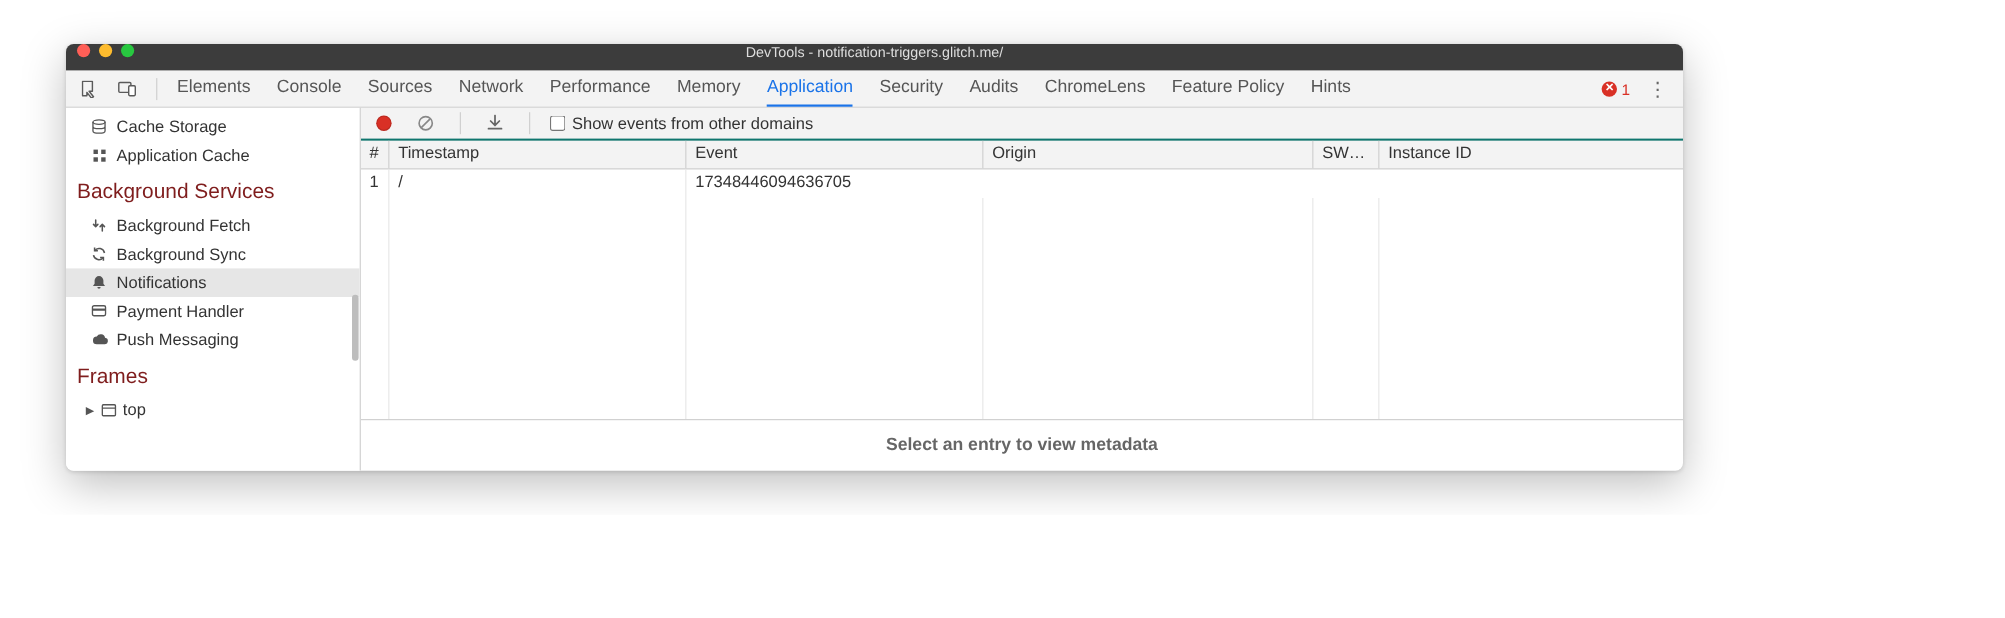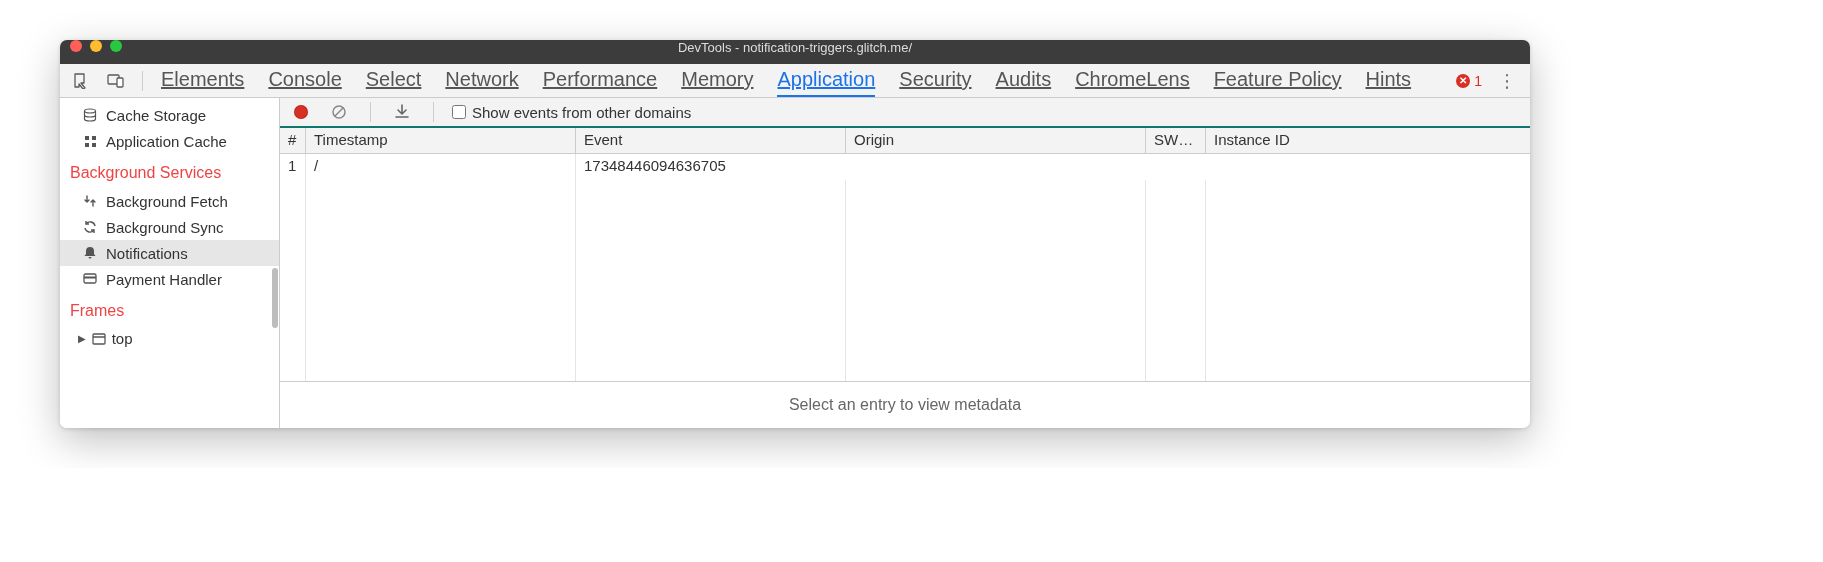--- a/index.html
+++ b/index.html
@@ -54,55 +54,54 @@
     display: flex; align-items: center; justify-content: center;
     color: #5a5a5a;
     cursor: pointer;
   }
   .vsep {
     width: 1px; height: 20px; background: #ccc; margin: 0 6px;
   }
   .tabs { display: flex; gap: 24px; align-items: stretch; height: 100%; margin-left: 6px; }
   .tab {
     display: flex; align-items: center;
-    color: #555; font-size: 20px; cursor: pointer;
+    color: #555; font-size: 16px; cursor: pointer;
     border-bottom: 2px solid transparent;
-    text-decoration: underline;
   }
   .tab.active { color: #1a73e8; border-bottom-color: #1a73e8; }
   .toolbar-right { margin-left: auto; display: flex; align-items: center; gap: 10px; color: #555; }
   .err-badge { display:flex; align-items:center; gap:4px; color:#d93025; font-size:14px; }
   .err-dot {
     width:14px; height:14px; border-radius:50%; background:#d93025;
     color:#fff; font-size:10px; font-weight:bold; display:flex;
     align-items:center; justify-content:center; line-height:1;
   }
   .kebab { font-size: 18px; color:#666; cursor:pointer; padding:0 6px; }
 
   
   .body { display:flex; height: 330px; }
   .sidebar {
-    width: 220px;
+    width: 268px;
     border-right: 1px solid #ccc;
     background: #fff;
     overflow-y: auto;
     position: relative;
   }
   .sidebar-inner { padding-top: 4px; }
   .side-item {
     display:flex; align-items:center; gap:8px;
     padding: 4px 10px 4px 22px;
     font-size: 15px; color:#333; cursor:pointer;
     height: 26px;
   }
   .side-item .icn { width:16px; display:flex; justify-content:center; color:#555; }
   .side-item.selected { background:#e6e6e6; }
   .side-header {
     padding: 10px 10px 6px 10px;
-    color:#ef4444; font-size:16px;
+    color:#7f1d1d; font-size:19px;
   }
   .frames-row {
     display:flex; align-items:center; gap:6px;
     padding: 4px 10px 4px 18px; font-size:15px; color:#333;
   }
   .tri { font-size:10px; color:#555; }
   .scroll-thumb {
     position:absolute; right:1px; top:170px; width:6px; height:60px;
     background:#bdbdbd; border-radius:3px;
   }
@@ -138,21 +137,21 @@
   }
   .tbody-bg {
     height: calc(100% - 26px);
     display:grid;
     grid-template-columns: 26px 270px 270px 300px 60px 1fr;
   }
   .tbody-bg > div { border-right:1px solid #e5e5e5; }
   .tbody-bg > div:last-child { border-right:none; }
 
   .details-hint {
-    text-align:center; color:#666; padding: 14px 0; font-size:16px;
+    text-align:center; color:#666; padding: 14px 0; font-size:16px;font-weight:bold;
   }
 
   svg { display:block; }
 </style>
 </head>
 <body>
 
 <div class="window">
 
   <div class="titlebar">
@@ -174,21 +173,21 @@
       <svg width="18" height="16" viewBox="0 0 18 16">
           <rect x="1" y="2" width="11" height="9" rx="1" fill="none" stroke="#5a5a5a" stroke-width="1.3"></rect>
           <rect x="10" y="5" width="6" height="9" rx="1" fill="#fff" stroke="#5a5a5a" stroke-width="1.3"></rect>
         </svg>
     </div>
     <div class="vsep"></div>
 
     <div class="tabs">
       <div class="tab">Elements</div>
       <div class="tab">Console</div>
-      <div class="tab">Select</div>
+      <div class="tab">Sources</div>
       <div class="tab">Network</div>
       <div class="tab">Performance</div>
       <div class="tab">Memory</div>
       <div class="tab active">Application</div>
       <div class="tab">Security</div>
       <div class="tab">Audits</div>
       <div class="tab">ChromeLens</div>
       <div class="tab">Feature Policy</div>
       <div class="tab">Hints</div>
     </div>
@@ -256,20 +255,28 @@
         </div>
         <div class="side-item">
           <span class="icn">
             <svg width="14" height="12" viewBox="0 0 14 12">
                 <rect x="1" y="1" width="12" height="9" rx="1.5" fill="none" stroke="#555" stroke-width="1.3"></rect>
                 <rect x="1" y="3.5" width="12" height="2" fill="#555"></rect>
               </svg>
           </span>
           <span>Payment Handler</span>
         </div>
+        <div class="side-item">
+          <span class="icn">
+            <svg width="15" height="12" viewBox="0 0 15 12">
+                <path d="M5 10a3.5 3.5 0 0 1 0-7 4 4 0 0 1 7.5 1A2.5 2.5 0 0 1 12 10z" fill="#555"></path>
+              </svg>
+          </span>
+          <span>Push Messaging</span>
+        </div>
 
         <div class="side-header">Frames</div>
         <div class="frames-row">
           <span class="tri">▶</span>
           <span>
             <svg width="14" height="12" viewBox="0 0 14 12">
                 <rect x="1" y="1" width="12" height="10" rx="1" fill="none" stroke="#555" stroke-width="1.3"></rect>
                 <line x1="1" y1="4" x2="13" y2="4" stroke="#555" stroke-width="1.3"></line>
               </svg>
           </span>

